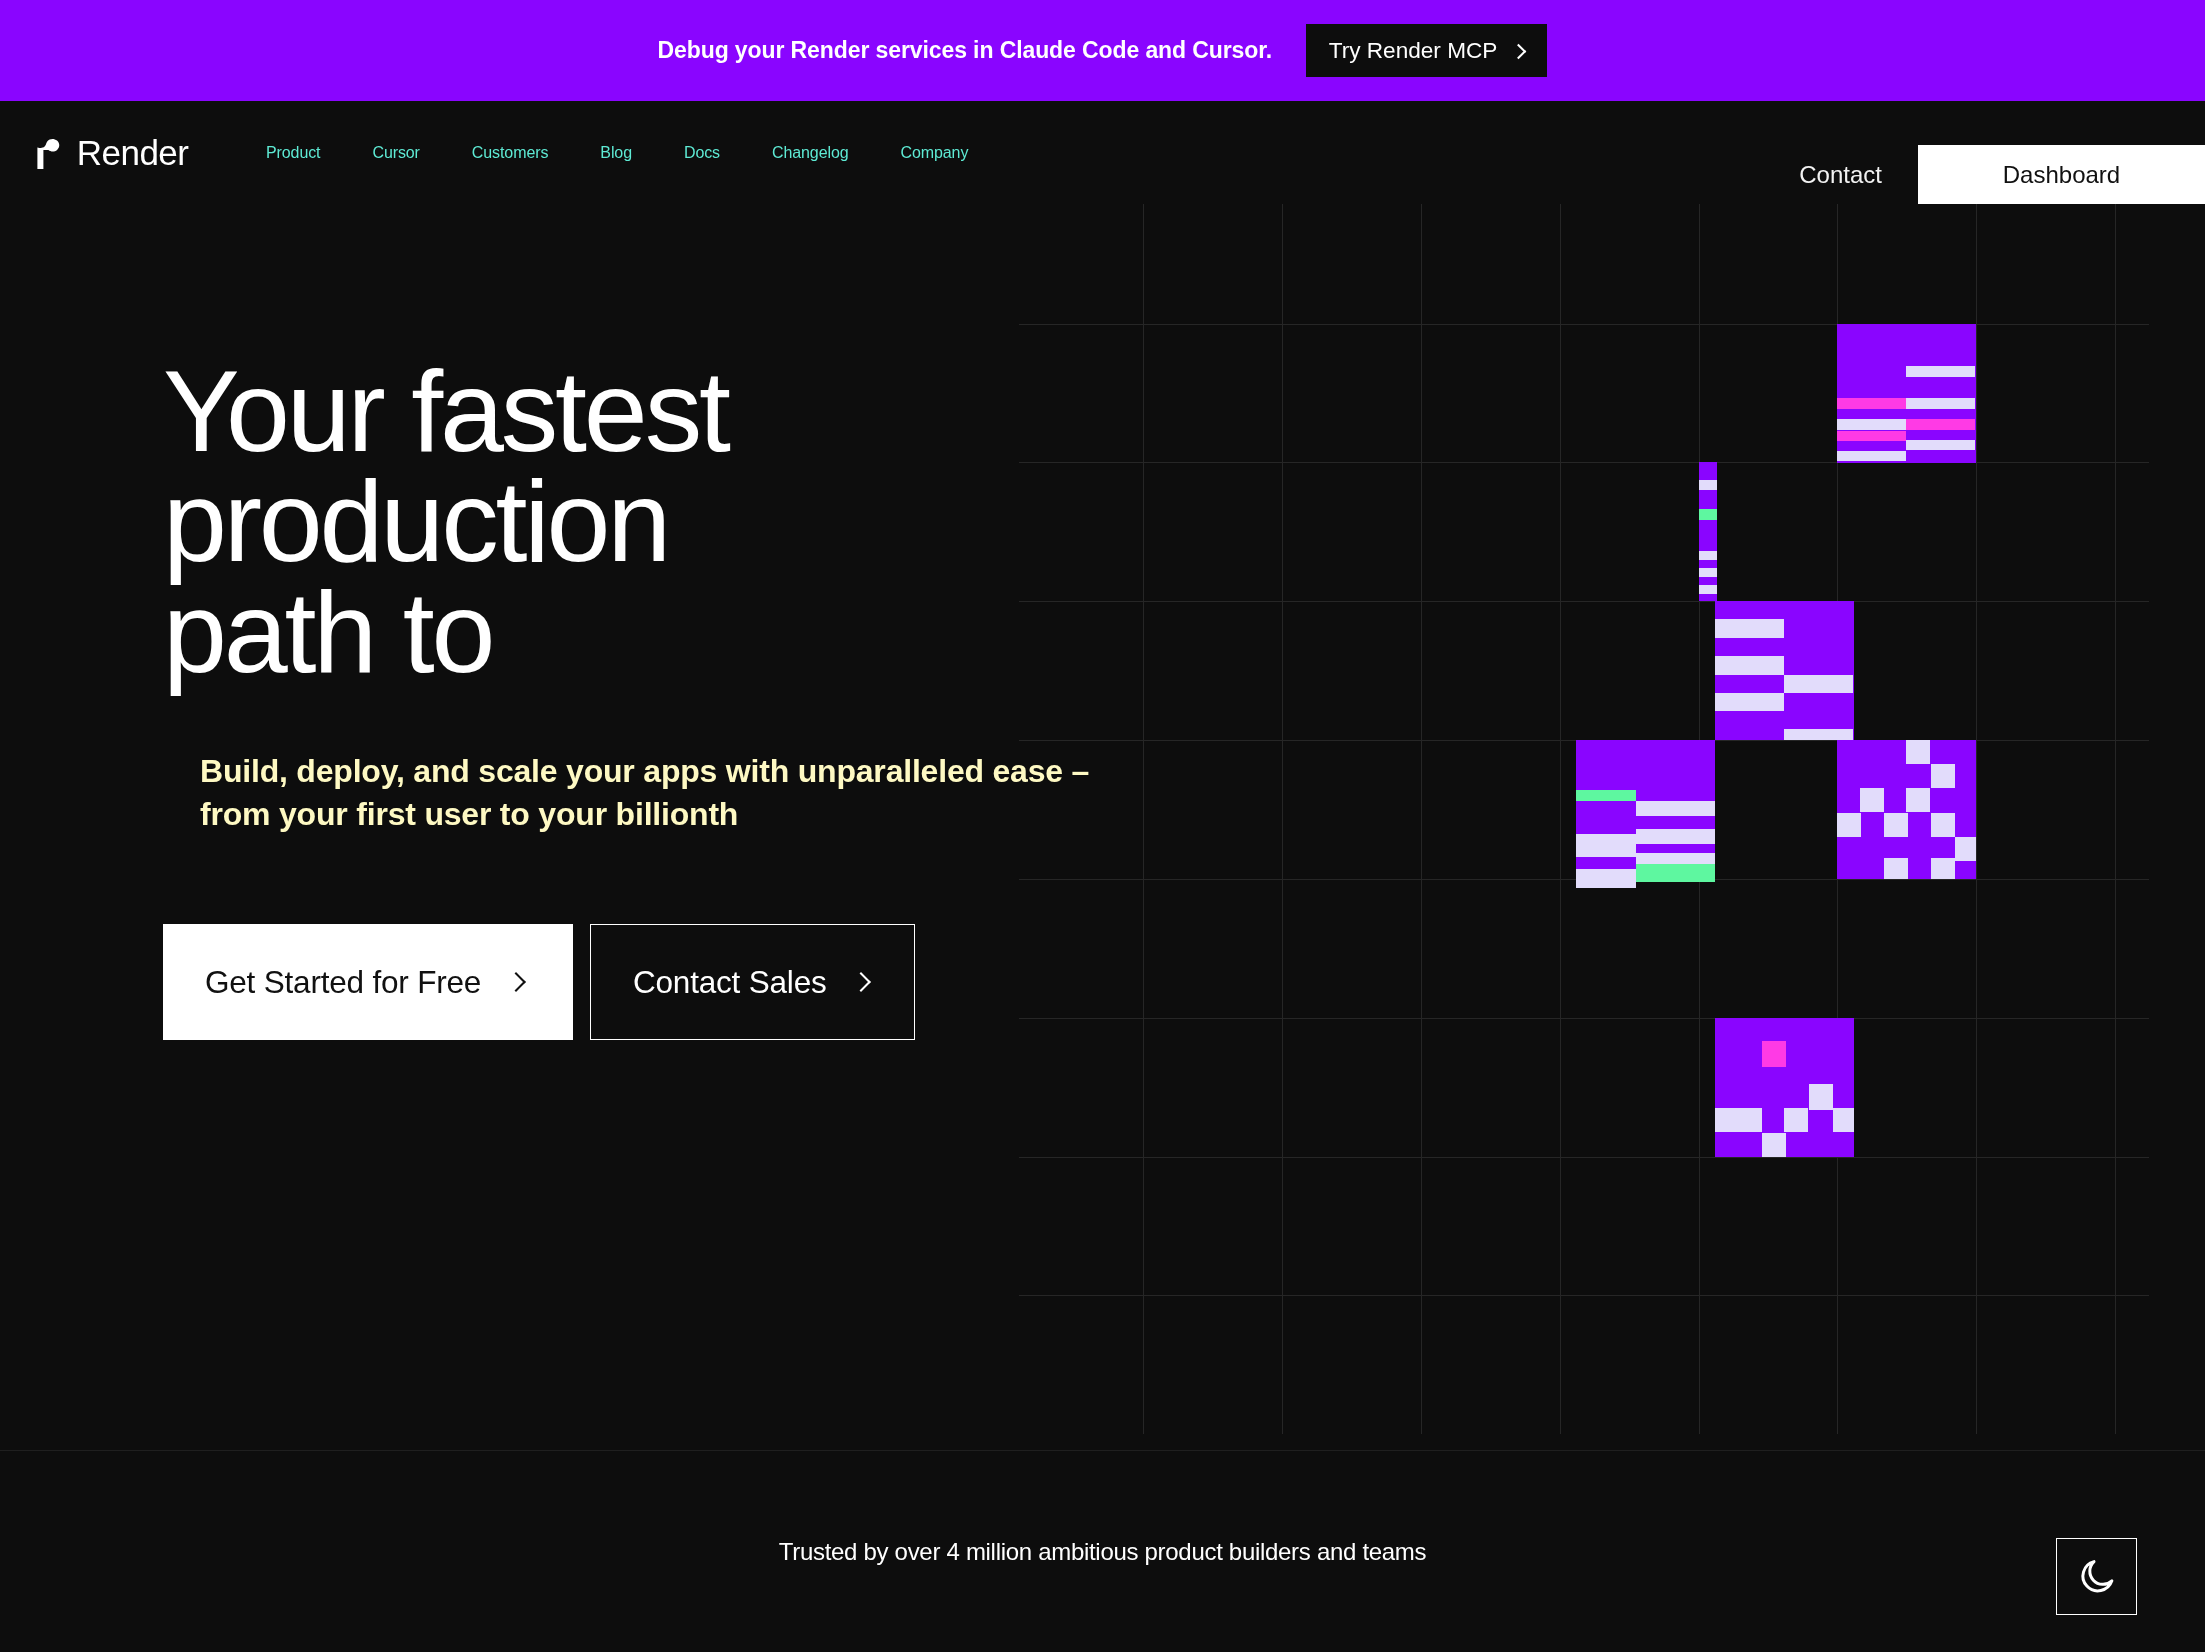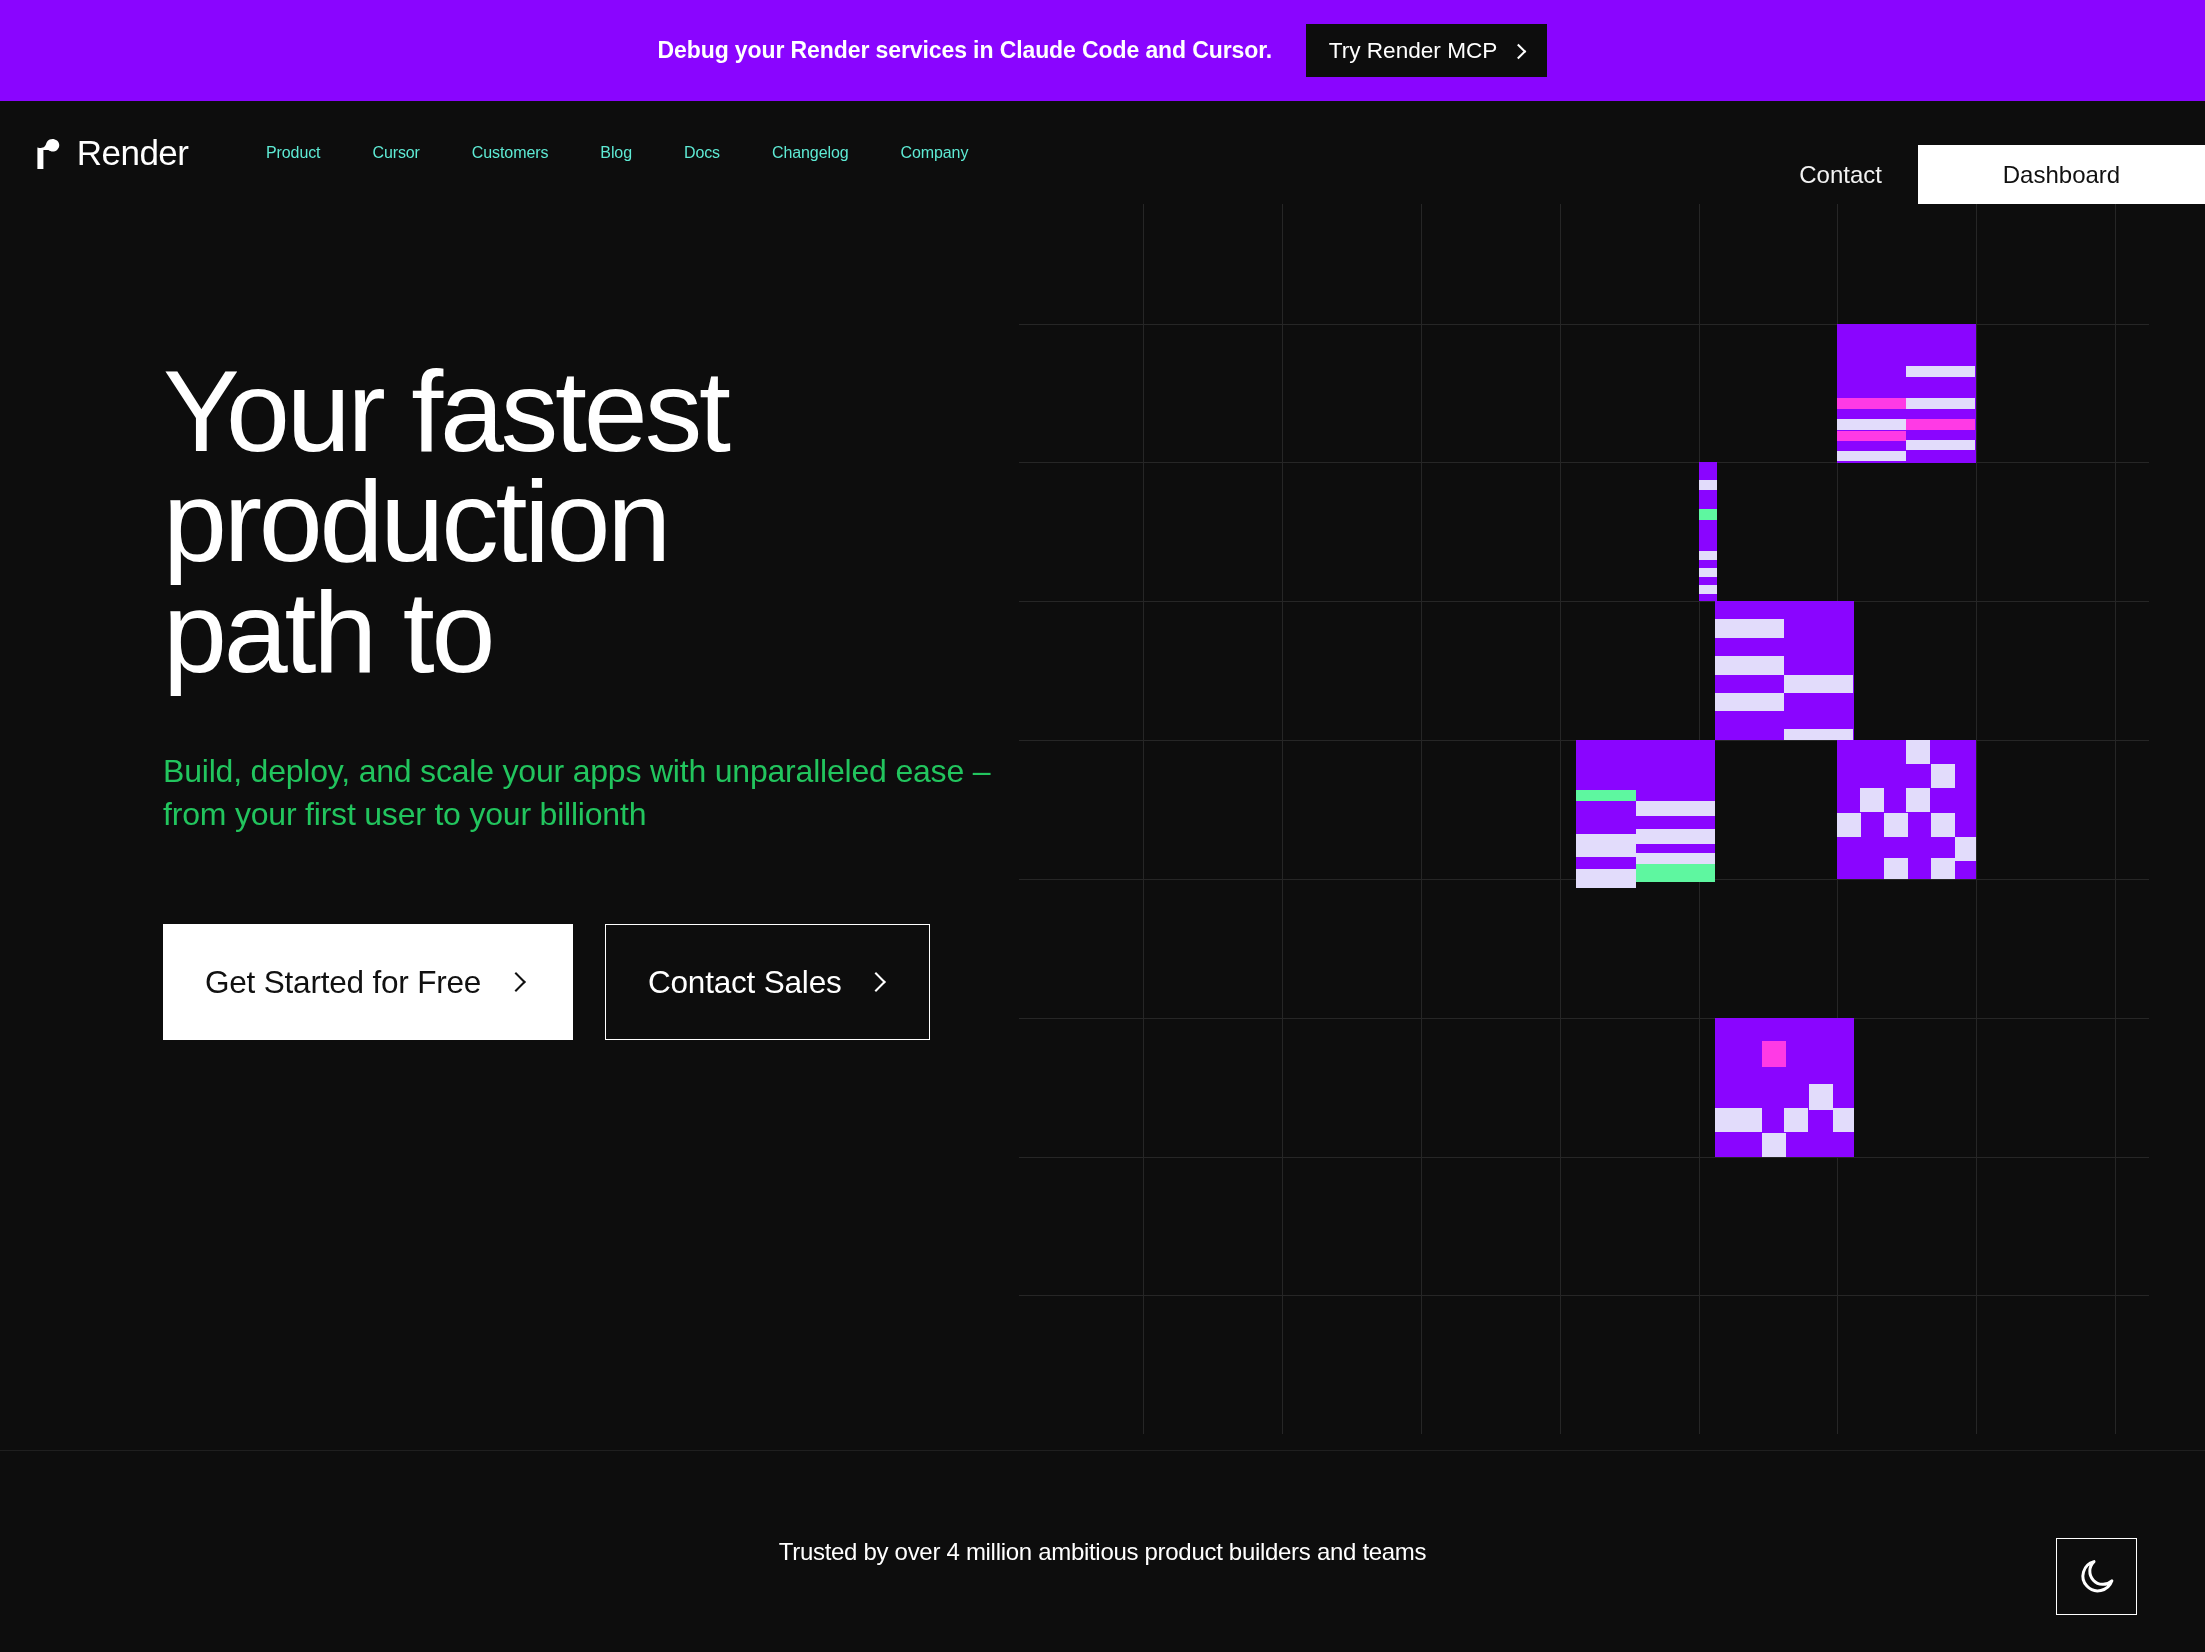--- a/index.html
+++ b/index.html
@@ -82,24 +82,24 @@
 
   
   .hero-copy{ position:absolute; left:163px; top:168px; width:1009px; z-index:5; }
   h1.headline{
     color:#ffffff; font-size:115px; line-height:0.96;
     font-weight:300; letter-spacing:-3.2px;
     font-family:"Liberation Sans","DejaVu Sans",sans-serif;
   }
   .subhead{
     margin-top:63px;
-    color:#22c55e; font-size:32px; line-height:1.33; font-weight:400;
-    letter-spacing:-0.2px; max-width:993px;
-  }
-  .cta-row{ margin-top:89px; display:flex; gap:32px; }
+    color:#fef9c3; font-size:32px; line-height:1.33; font-weight:700;
+    letter-spacing:-0.2px; max-width:993px;margin-left:37px;
+  }
+  .cta-row{ margin-top:89px; display:flex; gap:17px; }
   .btn{
     height:116px; display:inline-flex; align-items:center; gap:27.4px;
     padding:0 42px; font-size:31.5px; font-weight:400; cursor:pointer;
     font-family:inherit; letter-spacing:-0.2px; white-space:nowrap;
   }
   .btn-primary{ background:#ffffff; color:#111111; border:none; min-width:410px; }
   .btn-secondary{ background:transparent; color:#ffffff; border:1.6px solid #ffffff; }
   .chev-lg{ display:inline-block; width:18px; height:18px; position:relative; }
   .chev-lg::before{
     content:""; position:absolute; left:0; top:1.6px;

